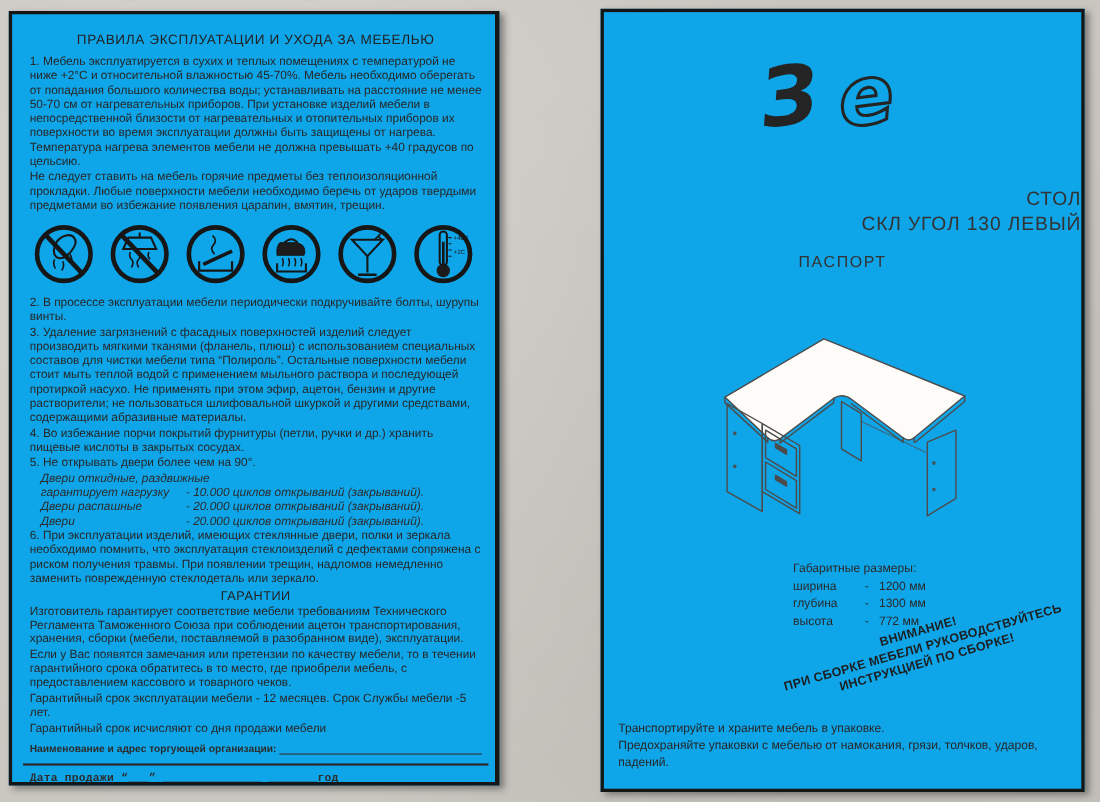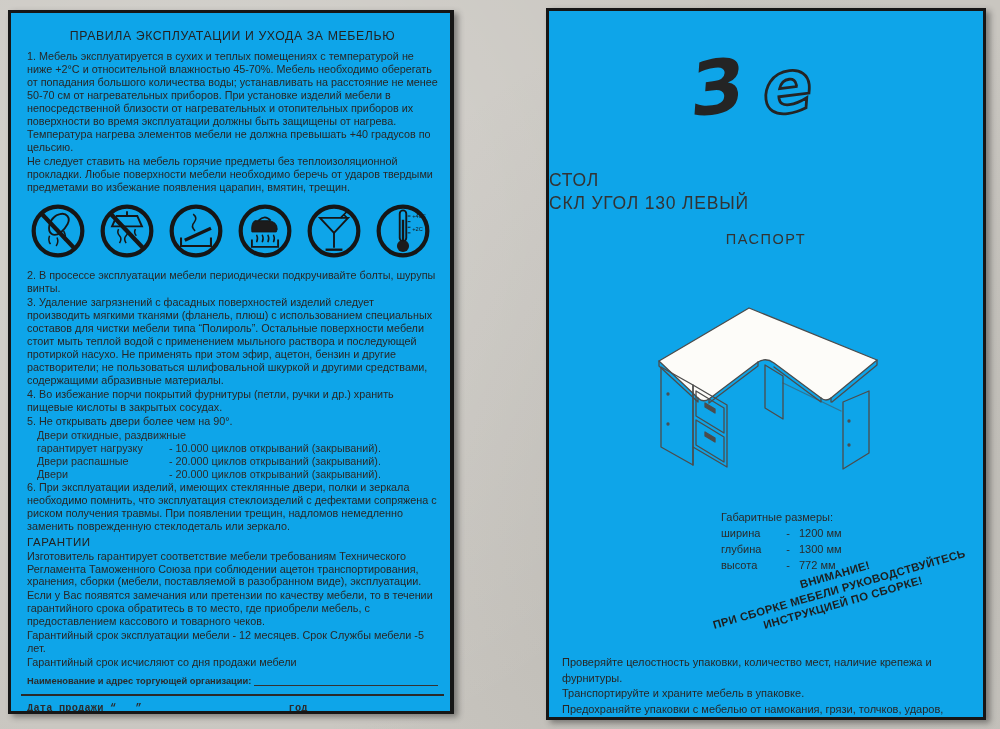--- a/index.html
+++ b/index.html
@@ -20,35 +20,35 @@
     padding:12px 12px 8px 16px;overflow:hidden;}
   .page.right{left:546px;top:8px;width:440px;height:712px;overflow:hidden;}
 
   
   .lp-title{font-size:12.3px;font-weight:normal;text-align:center;margin:4px 0 7px 0;
     letter-spacing:.6px;color:#222;}
   .para{font-size:10.8px;line-height:1.2;margin:0 0 1px 0;color:#272727;}
   .icons-row{display:flex;justify-content:space-between;align-items:center;
     margin:9px 6px 9px 2px;}
   .picto{width:58px;height:58px;flex:0 0 auto;}
-  .door-table{padding-left:10px;}
+  .door-table{padding-left:10px;font-style:italic;}
   .dt-row{display:flex;font-size:10.8px;line-height:1.2;}
   .dt-name{flex:0 0 132px;white-space:nowrap;}
   .dt-val{flex:1;}
-  .gar-head{font-size:11.5px;font-weight:normal;margin:3px 0 2px 0;
+  .gar-head{font-size:11.5px;font-weight:normal;text-align:center;margin:3px 0 2px 0;
     letter-spacing:.5px;color:#222;}
   .org-row{display:flex;align-items:flex-end;margin-top:5px;font-size:9.3px;font-weight:bold;}
   .org-fill{flex:1;border-bottom:1.3px solid #333;margin-left:3px;height:11px;}
   .divider{border:none;border-top:2px solid #2a2a2a;margin:8px -6px 6px -6px;}
   .date-line{font-size:10.3px;font-weight:bold;margin:0 0 2px 0;letter-spacing:.2px;font-family:Liberation Mono, monospace;}
 
   
   .logo{position:absolute;top:20px;left:50%;transform:translateX(-50%);}
-  .product-title{position:absolute;top:158px;left:0;right:0;text-align:left;
-    font-size:17.5px;line-height:23px;color:#333;letter-spacing:.8px;}
+  .product-title{position:absolute;top:158px;left:0;right:0;text-align:right;
+    font-size:17.5px;line-height:23px;color:#333;letter-spacing:.8px;padding-left:24px;}
   .doc-type{position:absolute;top:220px;left:0;right:0;text-align:center;
     font-size:14.5px;color:#333;letter-spacing:1.5px;}
   .desk{position:absolute;top:288px;left:88px;}
   .dims{position:absolute;top:498px;left:172px;font-size:11px;line-height:16px;color:#2a2a2a;}
   .dims-row{display:flex;}
   .dims-label{flex:0 0 56px;}
   .dims-dash{flex:0 0 22px;text-align:center;}
   .warning{position:absolute;top:556px;left:118px;width:344px;
     transform:rotate(-16deg);text-align:center;
     font-weight:bold;font-size:11.3px;line-height:14.5px;color:#1e1e1e;letter-spacing:.3px;}
@@ -203,18 +203,17 @@
     </div>
   </div>
 
   <div class="warning">
     <div>ВНИМАНИЕ!</div>
     <div>ПРИ СБОРКЕ МЕБЕЛИ РУКОВОДСТВУЙТЕСЬ</div>
     <div>ИНСТРУКЦИЕЙ ПО СБОРКЕ!</div>
   </div>
 
   <div class="bottom-notes">
-    <div>Проверяйте целостность упаковки, количество мест, наличие крепежа и фурнитуры.</div>
     <div>Транспортируйте и храните мебель в упаковке.</div>
     <div>Предохраняйте упаковки с мебелью от намокания, грязи, толчков, ударов, падений.</div>
 
   </div>
 </div>
 
 </body></html>

